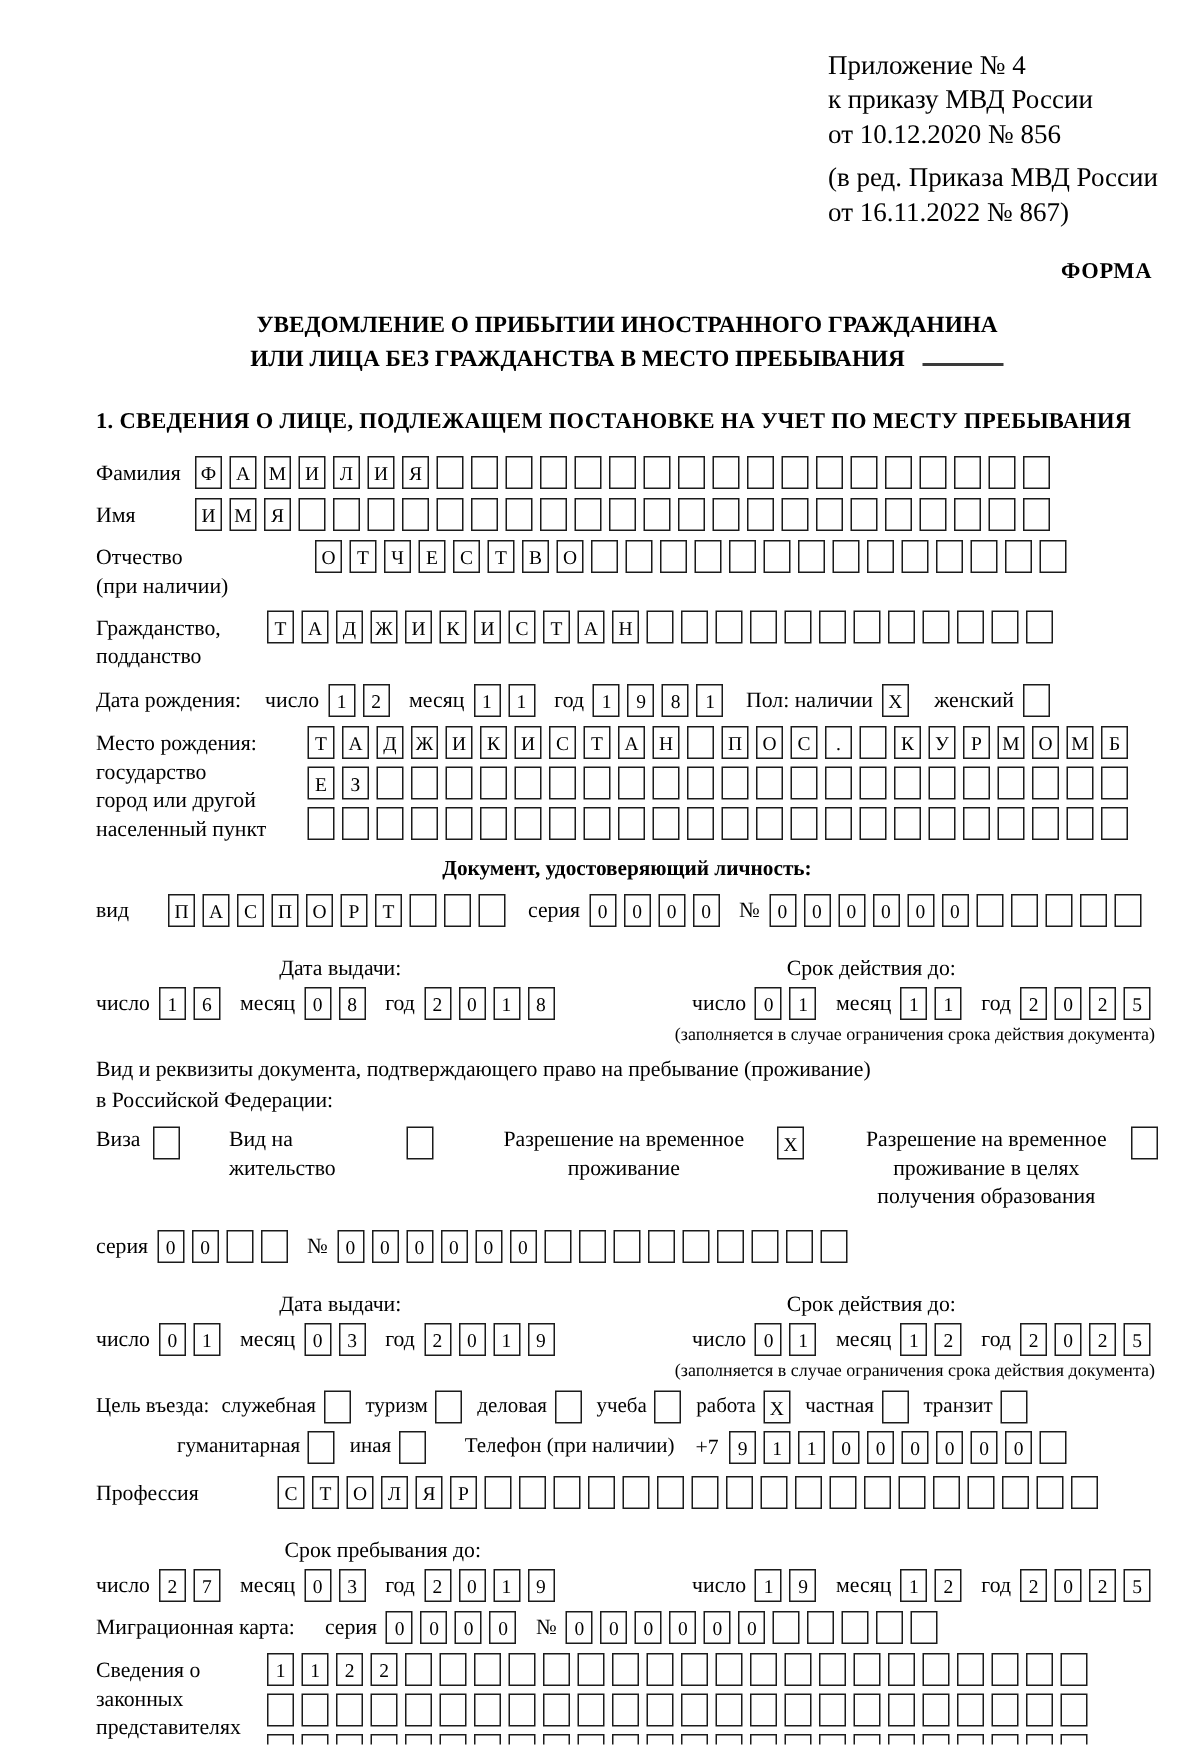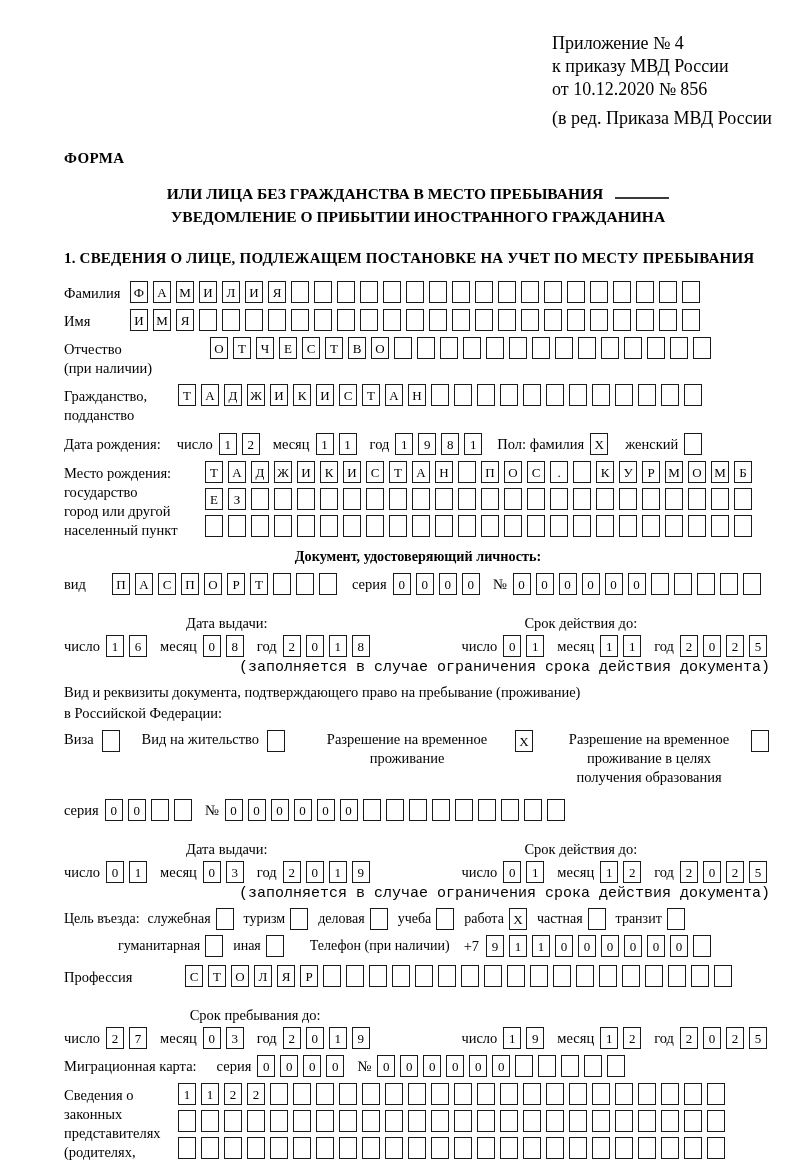--- a/index.html
+++ b/index.html
@@ -5,21 +5,21 @@
   * { margin:0; padding:0; box-sizing:border-box; }
   html,body { background:#ffffff; }
   body {
     width:800px; height:1163px; overflow:hidden;
     font-family:"Liberation Serif", serif; color:#000;
     padding:32px 28px 20px 64px; font-size:14.5px;
   }
   
   .top-note { margin-left:auto; width:220px; font-size:18px; line-height:1.28; }
   .top-note .blk + .blk { margin-top:6px; }
-  .forma { text-align:left; font-weight:bold; font-size:15px; margin-top:20px; padding-right:4px; letter-spacing:.4px; }
+  .forma { text-align:right; font-weight:bold; font-size:15px; margin-top:20px; padding-right:4px; letter-spacing:.4px; }
   
   .title { text-align:center; font-weight:bold; font-size:15.5px; margin-top:16px; line-height:1.45; }
   .blank { display:inline-block; width:54px; border-bottom:2.2px solid #3a3a3a; height:13px; margin-left:12px; }
   .section-title { font-weight:bold; font-size:15px; margin-top:22px; margin-bottom:14px; letter-spacing:.2px; }
   
   .frow { display:flex; align-items:flex-start; margin-bottom:6px; }
   .flabel { flex:0 0 auto; padding-top:3px; line-height:19px; }
   .w66 {width:66px;} .w146{width:146px;} .w114{width:114px;} .w141{width:141px;} .w121{width:121px;} .w40{width:40px;}
   .cells { display:flex; flex-wrap:nowrap; }
   .cell {
@@ -36,24 +36,24 @@
   .gap12 { margin-left:12px; } .gap10 { margin-left:10px; }
   
   .doc-header { text-align:center; font-weight:bold; font-size:14.2px; margin:6px 0 8px; }
   
   .dpair { margin-bottom:6px; }
   .dpair .heads { display:flex;margin-top:20px; }
   .dpair .head { text-align:center; font-size:14.5px; line-height:17px; }
   .dpair .head.l { width:46%; } .dpair .head.r { width:54%; }
   .dpair .lines { display:flex; justify-content:space-between; margin-top:3px; }
   .grp { display:flex; align-items:center; }
-  .dpair .note { text-align:right; font-size:15px; margin-top:2px; padding-right:2px;font-family:Liberation Mono, monospace; }
+  .dpair .note { text-align:right; font-size:12px; margin-top:2px; padding-right:2px; }
   
   .intro { line-height:21px; margin-bottom:0; }
-  .permits { display:flex; align-items:flex-start; margin:6px 0 12px; }
+  .permits { display:flex; align-items:flex-start; margin:6px 0 12px;gap:11px; }
   .permit { display:flex; align-items:flex-start; }
   .permit + .permit { margin-left:22px; }
   .plabel { line-height:19px; margin-right:8px; }
   .pw2 { max-width:200px; text-align:center; }
   .pw3 { max-width:188px; text-align:center; }
   
   .checklist { display:flex; align-items:center; flex-wrap:nowrap; font-size:14px; }
   .checklist .chk-label { margin:0 5px 0 10px; white-space:nowrap; }
   .checklist .chk-label:first-child { margin-left:8px; }
   .purpose2 { margin-top:5px; display:flex; align-items:center; }
@@ -68,29 +68,30 @@
 <body>
 
 <div class="top-note">
   <div class="blk">
       <div>Приложение № 4</div>
       <div>к приказу МВД России</div>
       <div>от 10.12.2020 № 856</div>
     </div>
   <div class="blk">
       <div>(в ред. Приказа МВД России</div>
+      <div>от 16.11.2022 № 867)</div>
     </div>
 </div>
 <div class="forma">ФОРМА</div>
 
 <div class="title">
+  <div>УВЕДОМЛЕНИЕ О ПРИБЫТИИ ИНОСТРАННОГО ГРАЖДАНИНА</div>
   <div>
     <span>ИЛИ ЛИЦА БЕЗ ГРАЖДАНСТВА В МЕСТО ПРЕБЫВАНИЯ</span><span class="blank"></span>
   </div>
-  <div>УВЕДОМЛЕНИЕ О ПРИБЫТИИ ИНОСТРАННОГО ГРАЖДАНИНА</div>
 </div>
 
 <div class="section-title">1. СВЕДЕНИЯ О ЛИЦЕ, ПОДЛЕЖАЩЕМ ПОСТАНОВКЕ НА УЧЕТ ПО МЕСТУ ПРЕБЫВАНИЯ</div>
 
 <div class="frow">
   <div class="flabel w66">Фамилия</div>
   <div class="cells">
       <span class="cell">Ф</span>
       <span class="cell">А</span>
       <span class="cell">М</span>
@@ -225,21 +226,21 @@
       <span class="cell">1</span>
       <span class="cell">1</span>
     </span>
   <span class="dlabel">год</span>
   <span class="cells">
       <span class="cell">1</span>
       <span class="cell">9</span>
       <span class="cell">8</span>
       <span class="cell">1</span>
     </span>
-  <span class="dlabel gap10">Пол: фамилия</span>
+  <span class="dlabel gap10">Пол: наличии</span>
   <span class="cells">
       <span class="cell">X</span>
     </span>
   <span class="dlabel gap12">женский</span>
   <span class="cells">
       <span class="cell"></span>
     </span>
 </div>
 
 <div class="frow">

